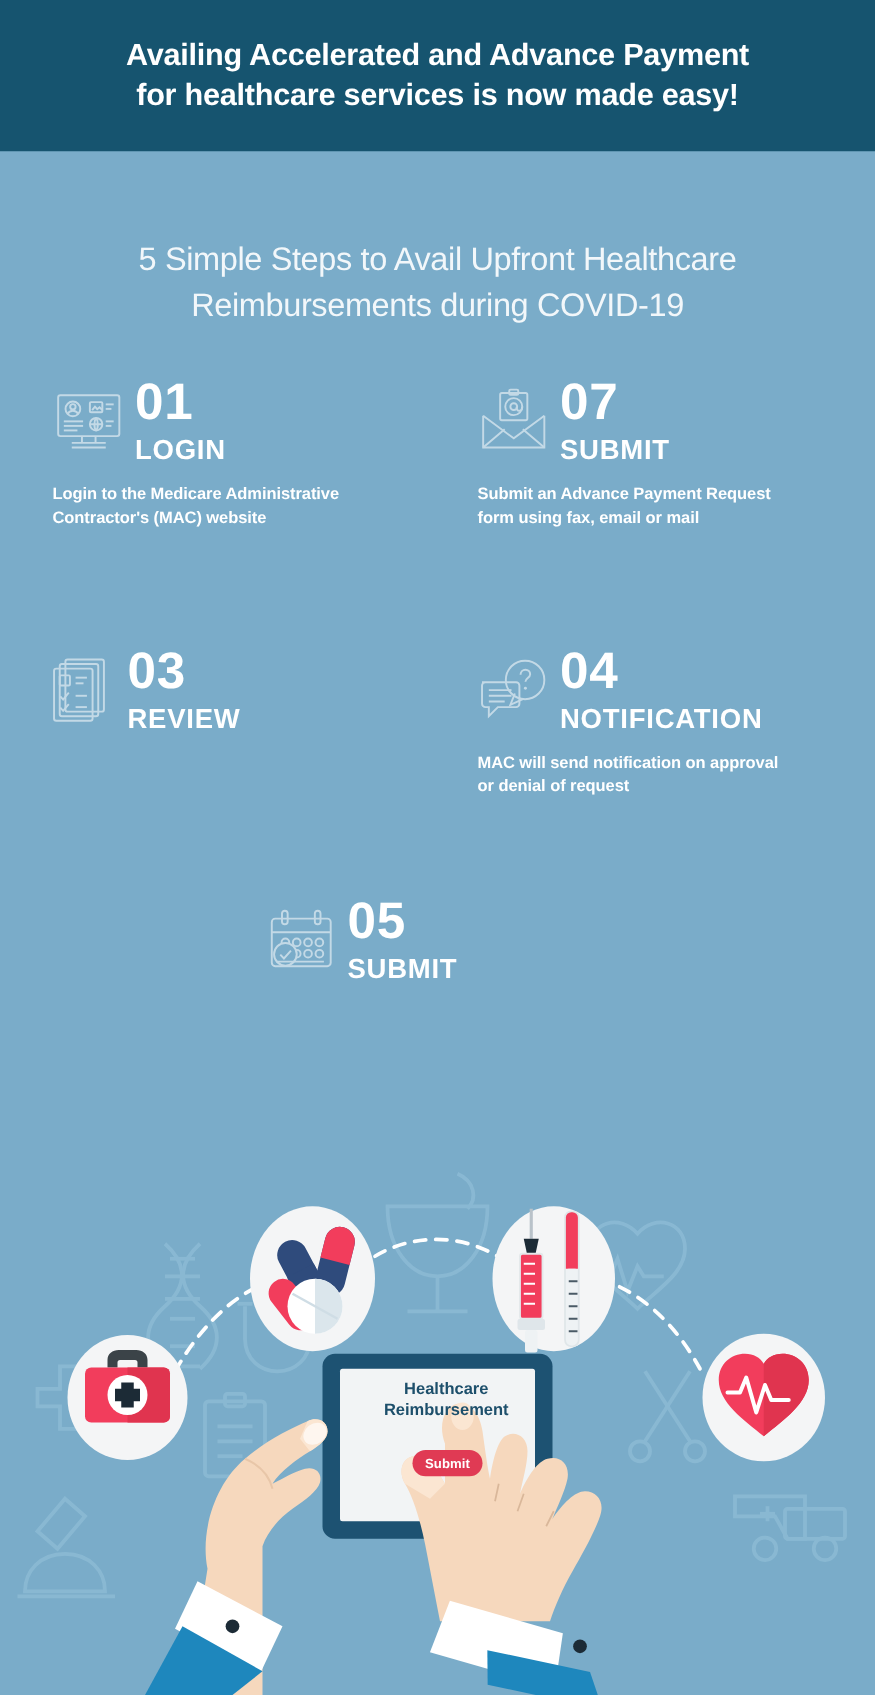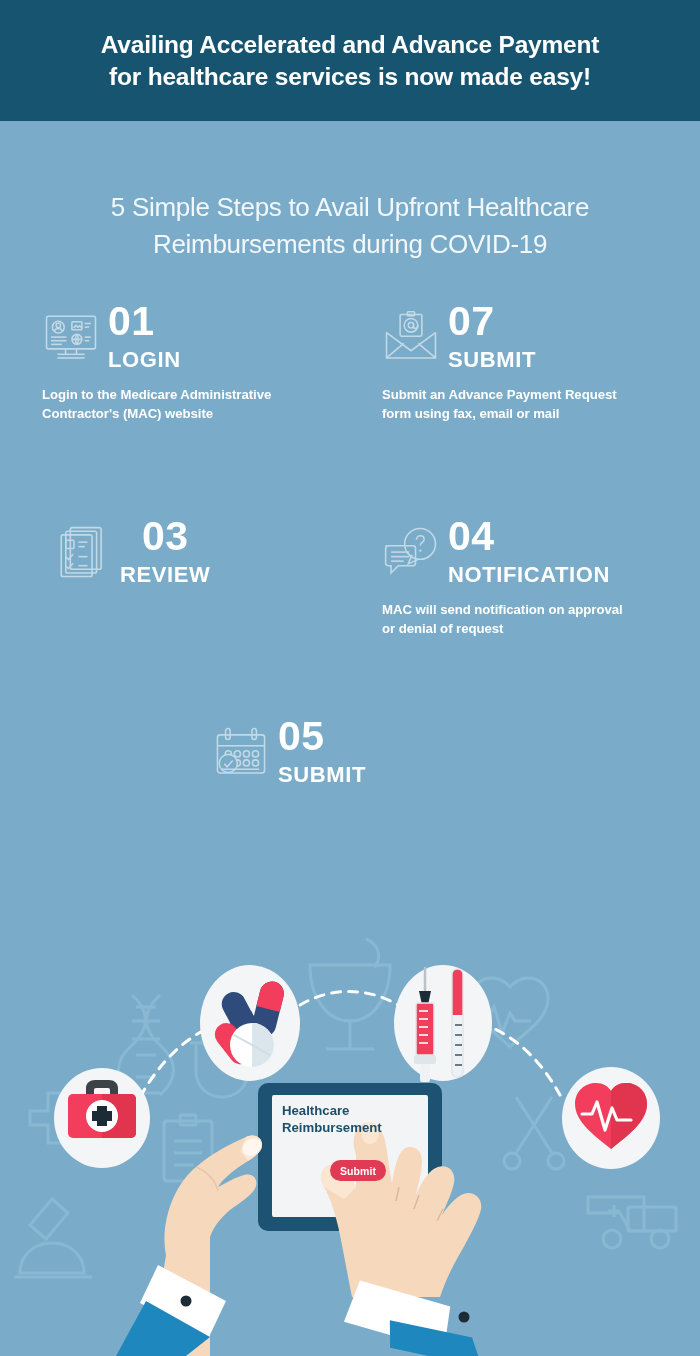--- a/index.html
+++ b/index.html
@@ -92,39 +92,40 @@
     font-weight:600;
     line-height:1.42;
     margin-top:13px;
     white-space:pre-line;
     letter-spacing:-0.05px;
   }
 
   
   .step-01 { left:42px;  top:0px;   }
   .step-02 { left:382px; top:0px;   }
-  .step-03 { left:54px;  top:215px;text-align:center; }
+  .step-03 { left:36px;  top:215px; }
   .step-04 { left:382px; top:215px; }
   .step-05 { left:200px; top:415px; width:330px;margin-left:12px; }
 
   .step-05 .step-label { margin-left:0; }
 
   
   .illus {
     position:absolute;
     left:0; top:925px;
     width:700px; height:431px;
     overflow:hidden;
   }
   .illus svg { display:block; }
 
   .tablet-caption {
     position:absolute;
     left:282px; top:1103px;
     width:150px;
+    text-align:center;
     color:#1d4f6b;
     font-size:13.2px;
     font-weight:bold;
     line-height:1.26;
     white-space:pre-line;
     z-index:6;
   }
   .submit-pill {
     position:absolute;
     left:330px; top:1160px;

